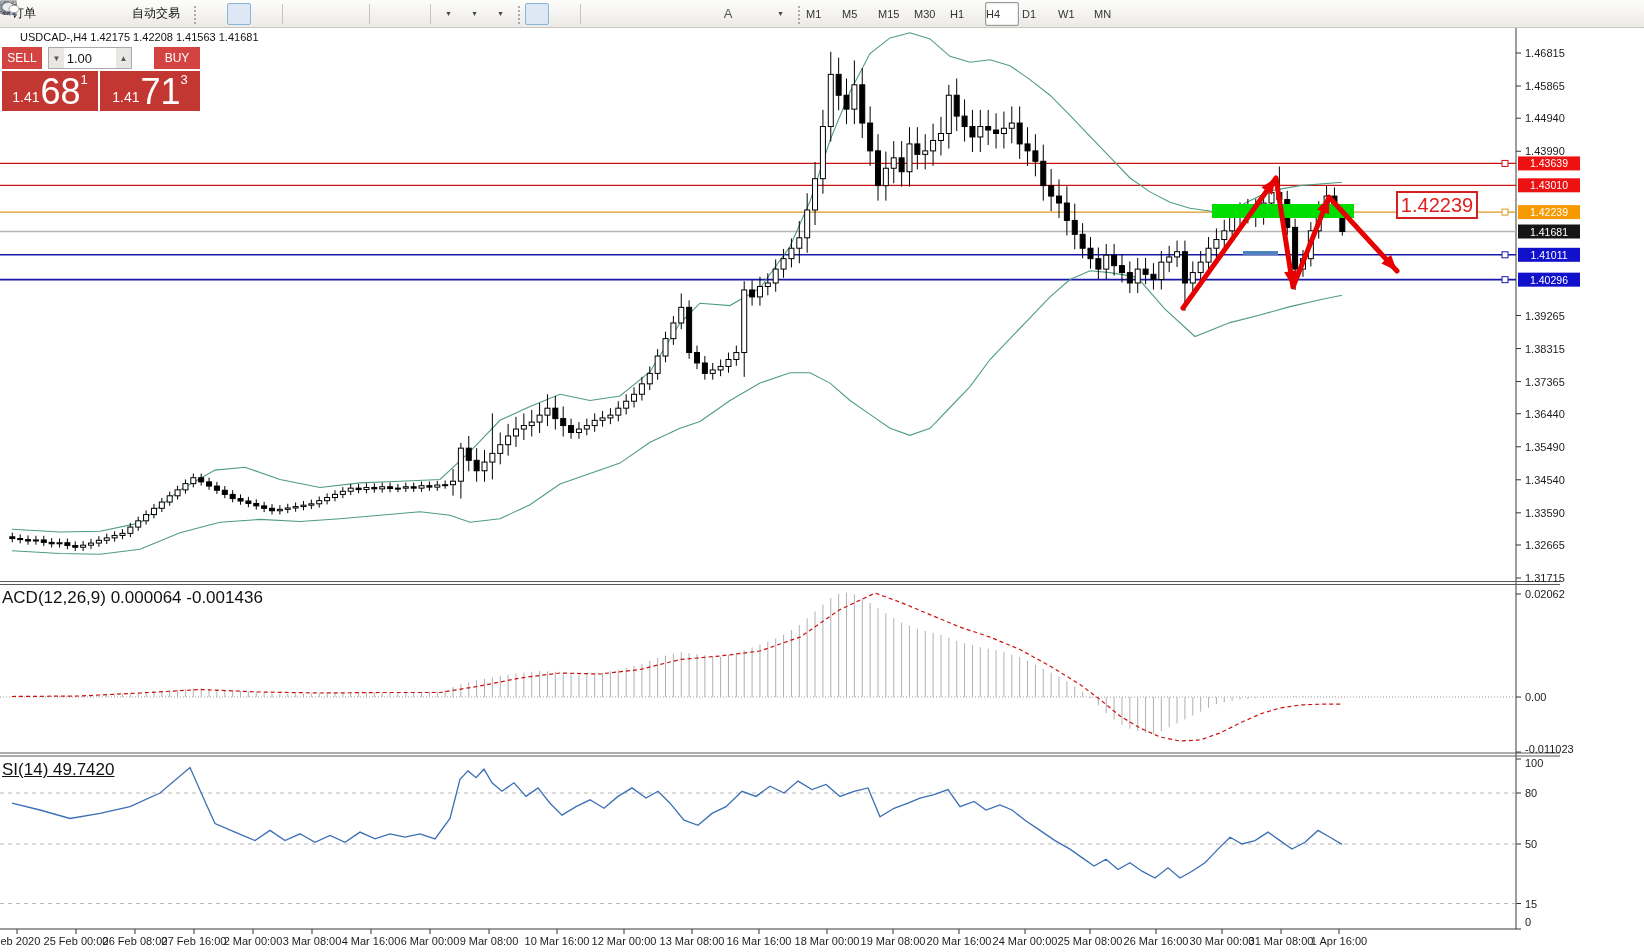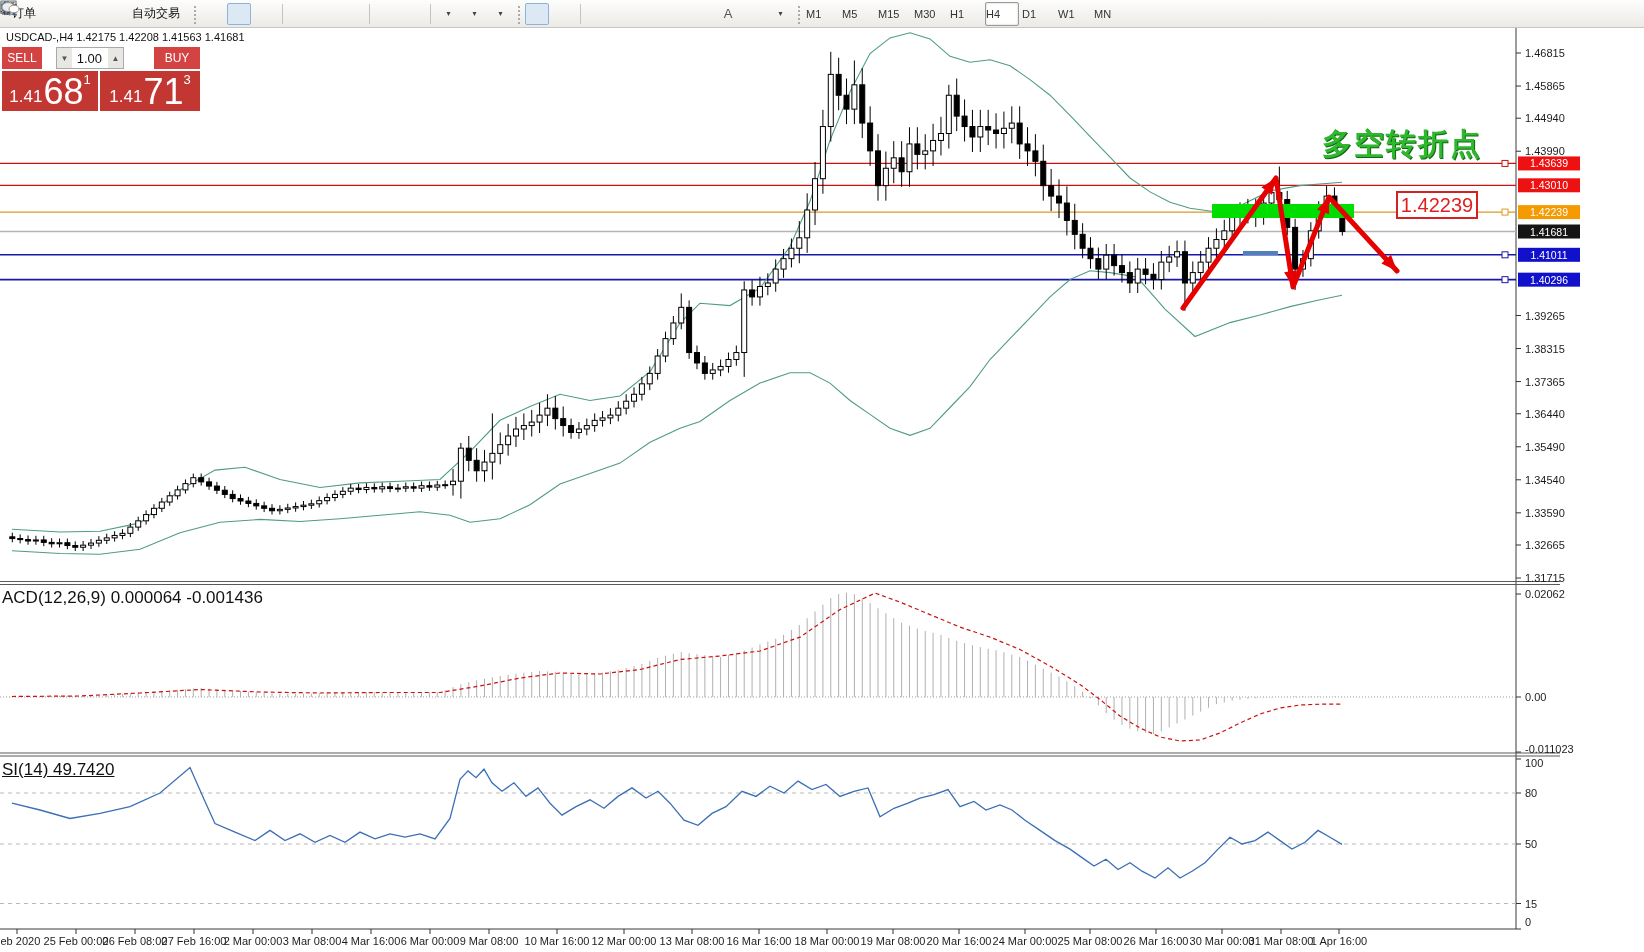--- a/index.html
+++ b/index.html
@@ -12,35 +12,35 @@
     border:1px solid transparent;border-radius:2px;font-size:12px;color:#222;box-sizing:border-box;padding:0 3px;}
   .tb-btn.sel{background:#dcE9f5;border-color:#8ab4d8;}
   .tb-txt{font-size:12px;color:#111;padding:0 4px;}
   .grip{width:5px;height:20px;margin:0 2px;background-image:radial-gradient(#aeaba6 1px,transparent 1.2px);background-size:4px 4px;background-position:1px 1px;}
   .vsep{width:1px;height:20px;background:#c6c3be;margin:0 3px;}
   .tf{width:32px;height:22px;display:flex;align-items:center;justify-content:flex-start;font-size:11px;color:#333;border:1px solid transparent;border-radius:2px;}
   .tf.sel{background:#fff;border-color:#9c9a96;box-shadow:inset 0 0 2px #bbb;}
   .spacer{flex:1;}
   .ddarrow{font-size:8px;color:#444;margin-left:1px;}
   
-  #symline{position:absolute;left:6px;top:31px;font-size:11px;color:#111;z-index:30;white-space:nowrap;}
+  #symline{position:absolute;left:20px;top:31px;font-size:11px;color:#111;z-index:30;white-space:nowrap;}
   
   #tradepanel{position:absolute;left:2px;top:47px;width:198px;z-index:35;font-family:"Liberation Sans",sans-serif;}
-  #tp-row1{display:flex;height:22px;gap:12px;}
+  #tp-row1{display:flex;height:22px;gap:4px;}
   .tp-btn{background:#d24341;color:#fff;font-size:12px;display:flex;align-items:center;justify-content:center;}
   #tp-sell{width:40px;}
   #tp-buy{width:46px;margin-left:18px;}
   #tp-spin{flex:1;display:flex;border:1px solid #a9a9a9;background:#fff;box-sizing:border-box;margin-left:2px;}
   .spin-btn{width:15px;background:#e9e7e3;color:#555;font-size:8px;display:flex;align-items:center;justify-content:center;border:0;}
-  #tp-vol{flex:1;display:flex;align-items:center;justify-content:flex-end;padding-right:6px;font-size:13px;color:#111;}
+  #tp-vol{flex:1;display:flex;align-items:center;justify-content:flex-end;padding-right:24px;font-size:13px;color:#111;}
   #tp-row2{display:flex;margin-top:2px;height:40px;}
   .tp-price{background:#c33733;color:#fff;display:flex;align-items:flex-end;justify-content:center;padding-bottom:4px;}
   #tp-price-sell{width:96px;}
   #tp-price-buy{width:100px;margin-left:2px;}
-  .p-small{font-size:17px;line-height:20px;margin-right:1px;}
+  .p-small{font-size:14px;line-height:20px;margin-right:1px;}
   .p-big{font-size:36px;line-height:30px;font-weight:400;}
   .p-sup{font-size:13px;line-height:13px;align-self:flex-start;margin-top:2px;}
   
   #cn-note{position:absolute;left:1322px;top:124px;font-size:30px;font-weight:bold;letter-spacing:2px;
     color:#2eb82e;text-shadow:1px 1px 0 #156615;z-index:20;white-space:nowrap;}
   #price-box{position:absolute;left:1396px;top:191px;width:78px;height:24px;background:#fff;
     border:2px solid #d42020;color:#e02020;font-size:20px;display:flex;align-items:center;justify-content:center;z-index:22;}
   .ind-label{position:absolute;font-size:17px;color:#111;z-index:20;white-space:nowrap;}
   #macd-label{left:2px;top:588px;}
   #rsi-label{left:2px;top:760px;text-decoration:underline;}
@@ -941,17 +941,16 @@
         <text x="1156" y="945" font-size="11" fill="#1c1c1c" text-anchor="middle">26 Mar 16:00</text>
         <line x1="1222" y1="929" x2="1222" y2="934" stroke="#333"></line>
         <text x="1222" y="945" font-size="11" fill="#1c1c1c" text-anchor="middle">30 Mar 00:00</text>
         <line x1="1281" y1="929" x2="1281" y2="934" stroke="#333"></line>
         <text x="1281" y="945" font-size="11" fill="#1c1c1c" text-anchor="middle">31 Mar 08:00</text>
         <line x1="1339" y1="929" x2="1339" y2="934" stroke="#333"></line>
         <text x="1339" y="945" font-size="11" fill="#1c1c1c" text-anchor="middle">1 Apr 16:00</text>
       </g>
     </svg>
 
-  <div id="cn-note">多空转折点</div>
   <div id="price-box">1.42239</div>
   <div id="macd-label" class="ind-label">ACD(12,26,9) 0.000064 -0.001436</div>
   <div id="rsi-label" class="ind-label">SI(14) 49.7420</div>
 </div>
 
 </body></html>

